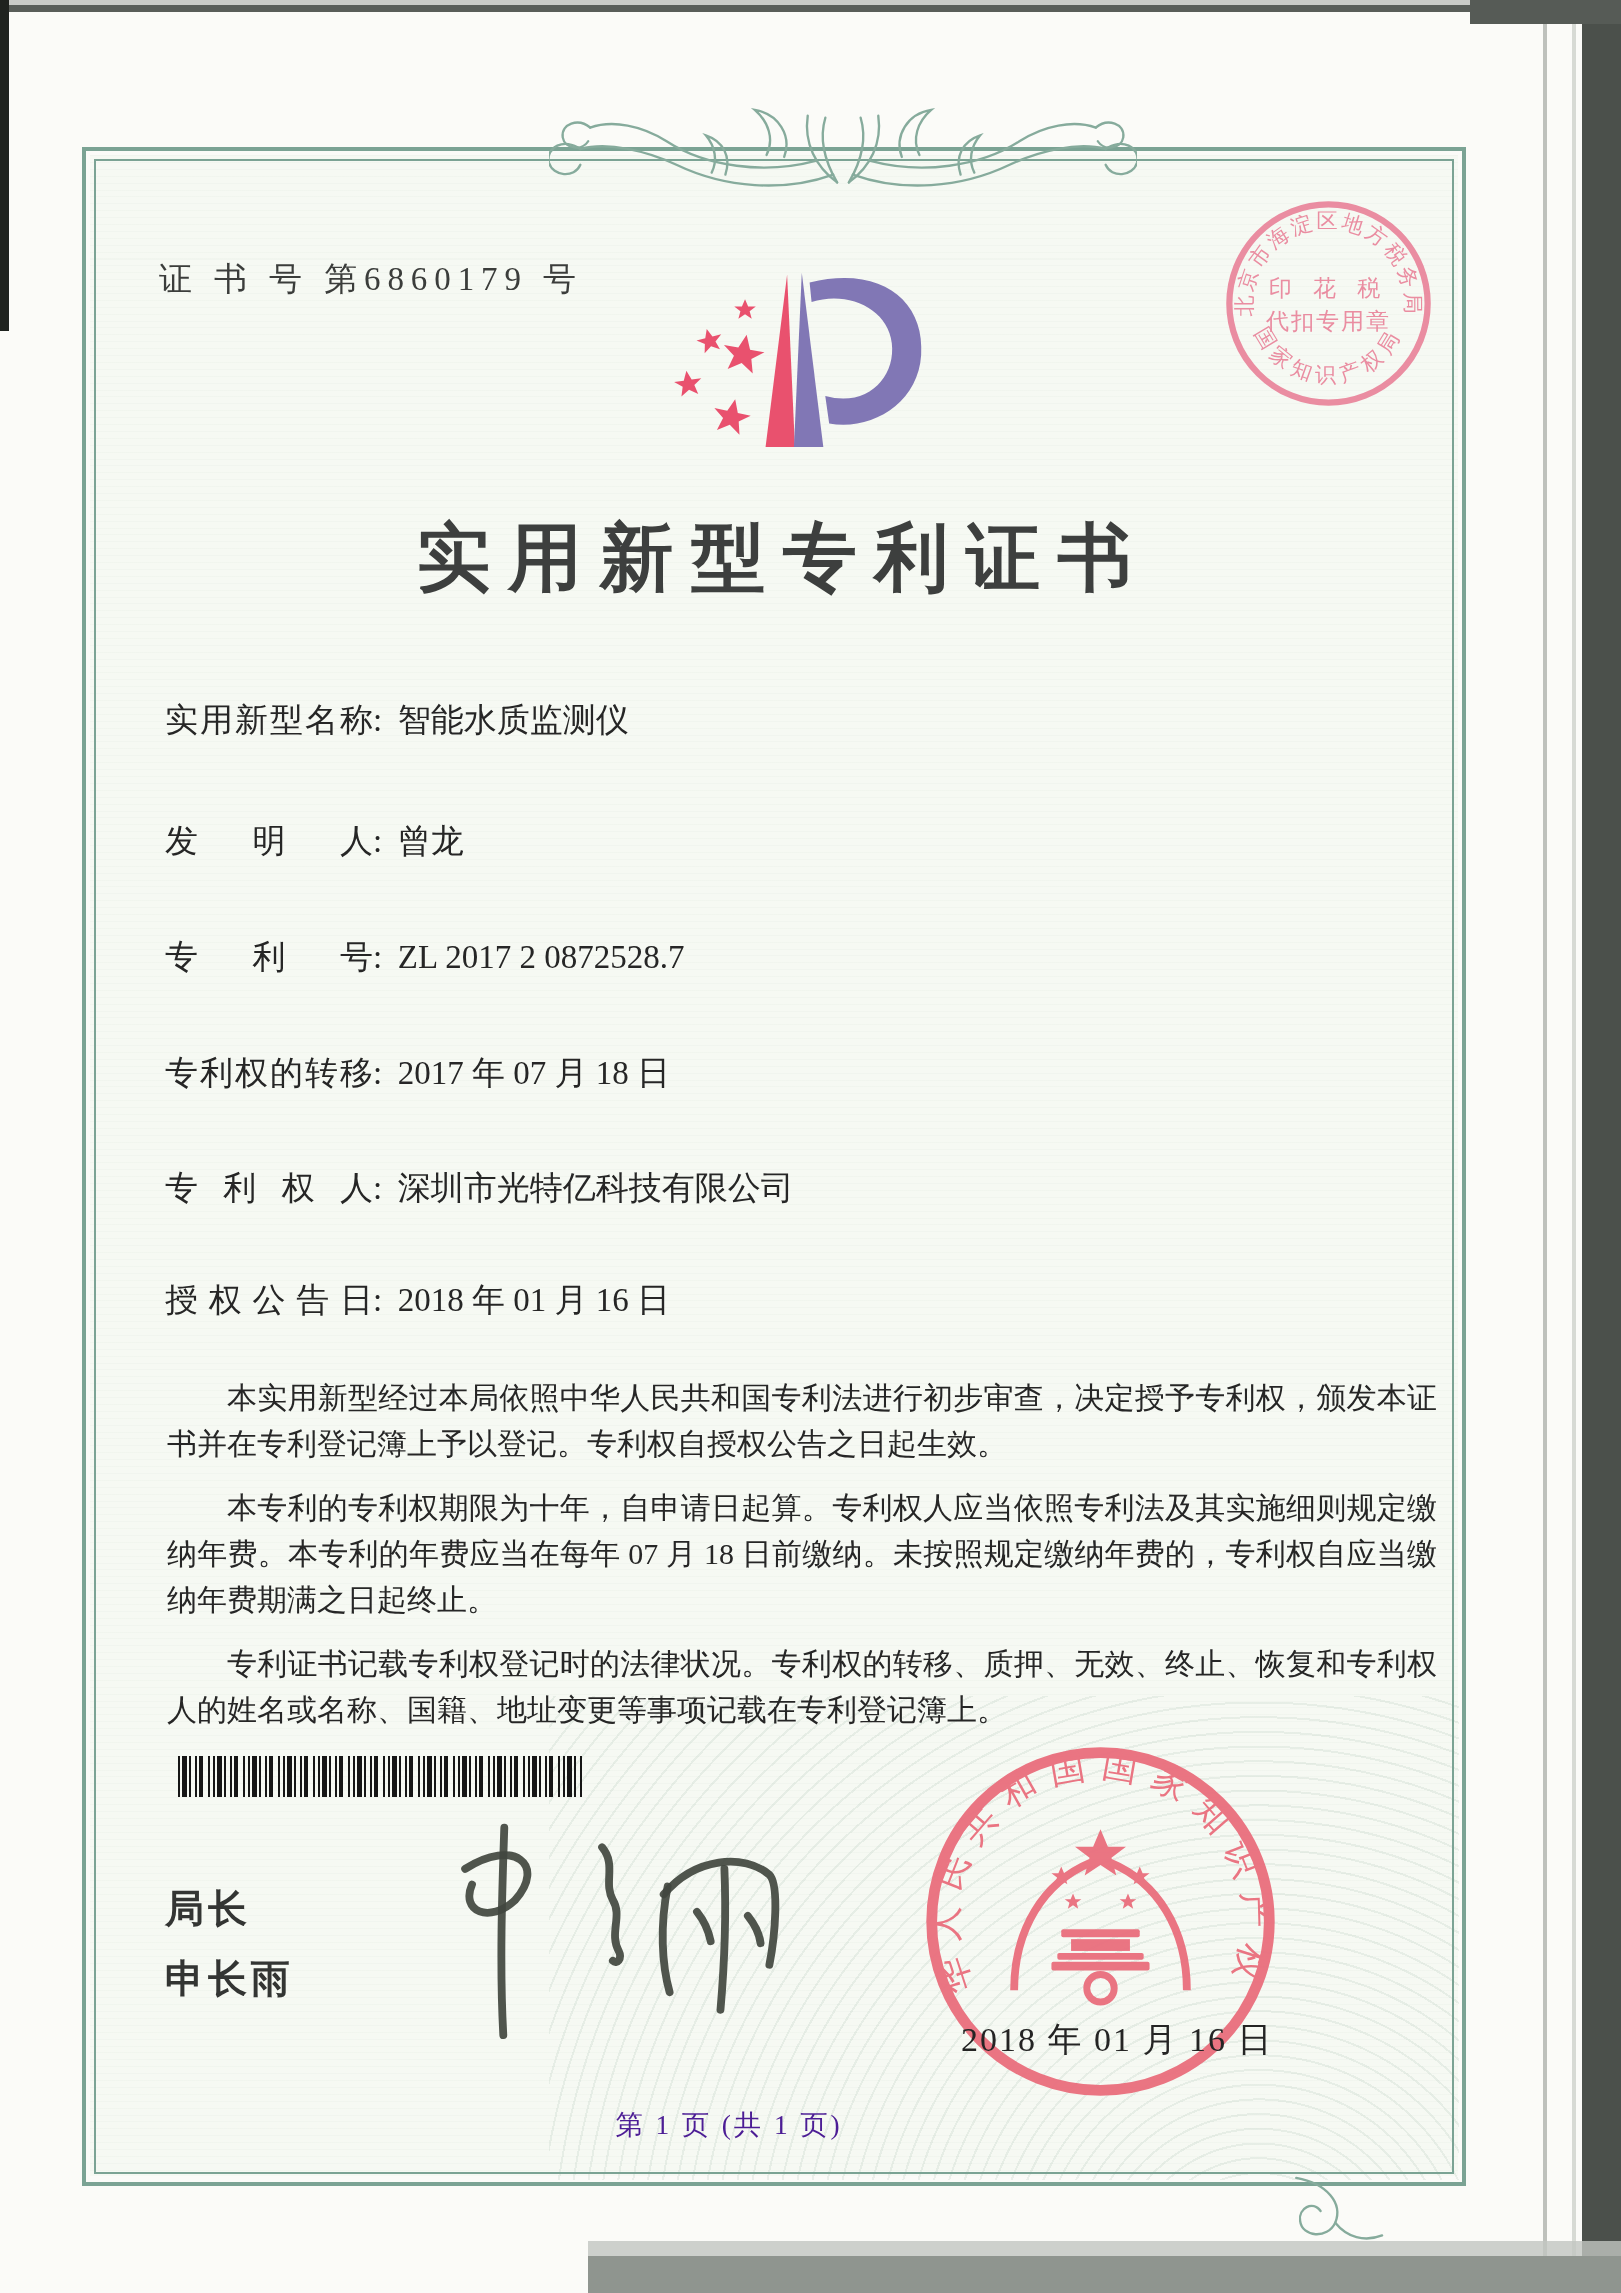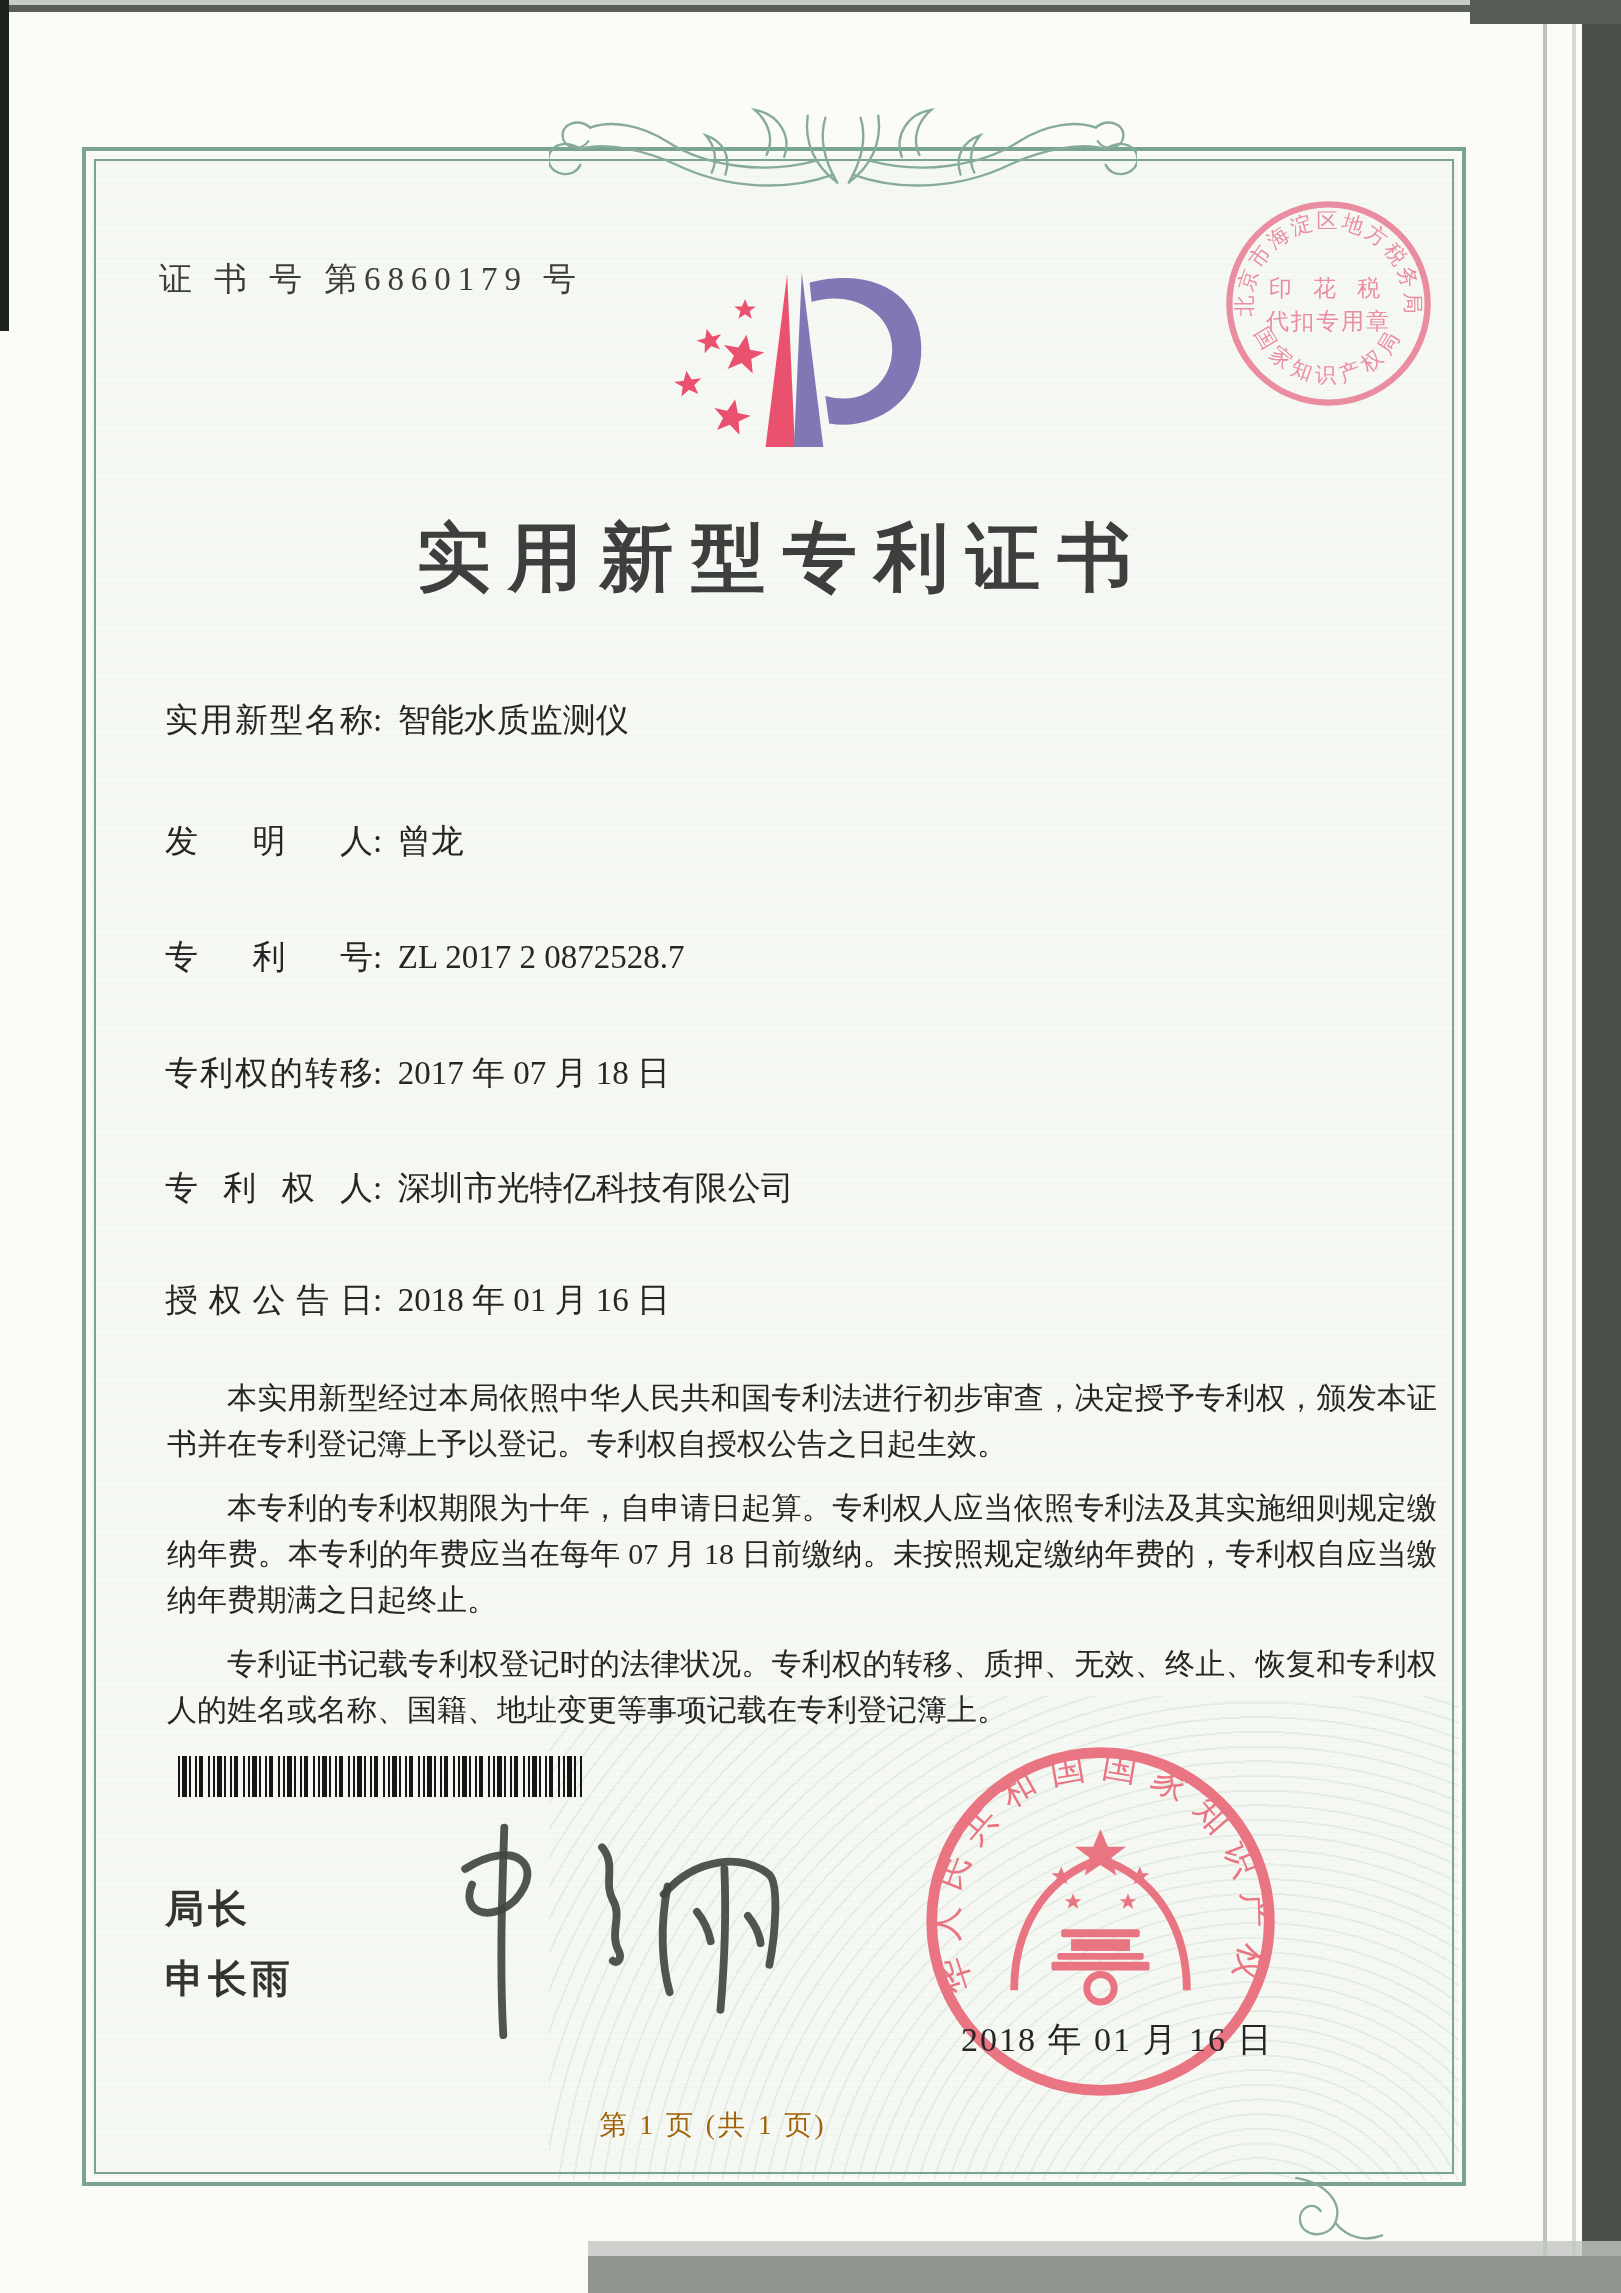--- a/index.html
+++ b/index.html
@@ -67,22 +67,22 @@
   .stamp-ink{fill:var(--stamp-pink,#e9849b);}
   .cnipa-logo{position:absolute;left:635px;top:261px;width:314px;height:227px;z-index:3;}
   .logo-red{fill:var(--logo-red,#e9516e);}
   .logo-purple{fill:var(--logo-purple,#8177b5);}
   .seal{position:absolute;left:916px;top:1737px;width:369px;height:369px;z-index:4;opacity:.95;}
   .seal-ring{fill:none;stroke:var(--seal-red,#ea6e7d);stroke-width:11;}
   .seal-ink{fill:var(--seal-red,#ea6e7d);}
   .seal-stroke{fill:none;stroke:var(--seal-red,#ea6e7d);}
   .seal-date{position:absolute;left:961px;top:2017px;font-size:34px;color:#242424;
     letter-spacing:2px;z-index:5;white-space:nowrap;}
-  .footer{position:absolute;left:66px;top:2107px;width:1294px;text-align:center;
-    font-size:27.4px;letter-spacing:2.9px;color:#a16207;z-index:3;}
+  .footer{position:absolute;left:82px;top:2107px;width:1294px;text-align:center;
+    font-size:27.4px;letter-spacing:2.9px;color:#4c1d95;z-index:3;}
 </style>
 </head>
 <body>
 
 <div class="edge edge-top2"></div>
 <div class="edge edge-top"></div>
 <div class="edge edge-left"></div>
 <div class="edge edge-right-line2"></div>
 <div class="edge edge-right-line1"></div>
 <div class="edge edge-right-dark"></div>

